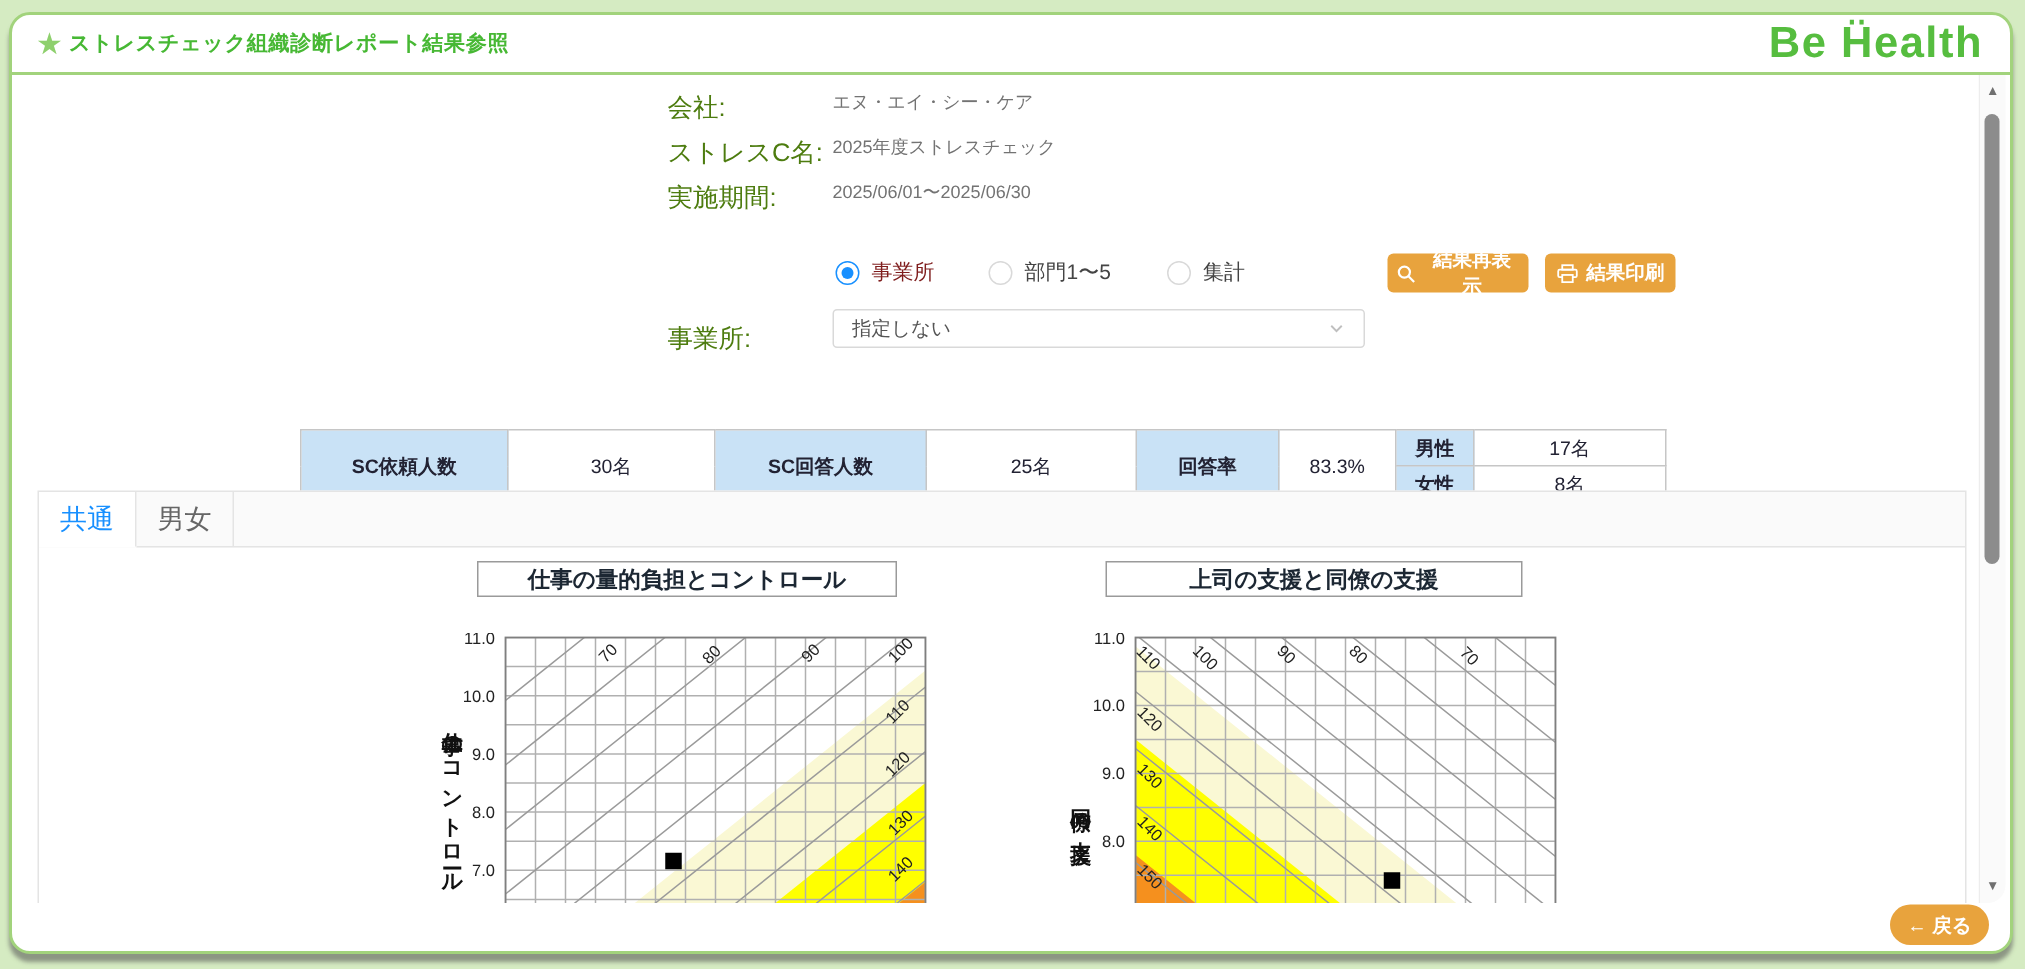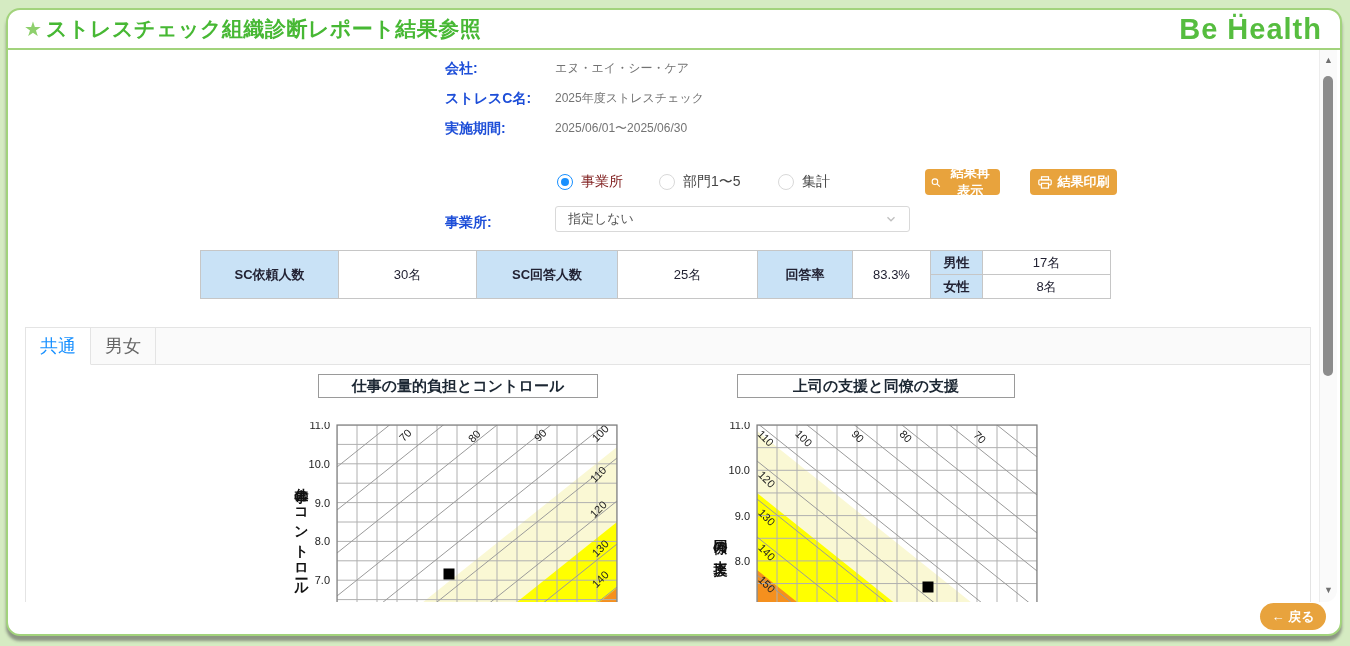--- a/index.html
+++ b/index.html
@@ -9,44 +9,44 @@
     font-family:"Liberation Sans","DejaVu Sans",sans-serif;
   }
   .frame{
     position:absolute;left:6px;top:8px;width:1332px;height:624px;
     background:#fff;border:2px solid #a2d37c;border-radius:14px;
     box-shadow:0 5px 3px rgba(80,80,80,.55);
   }
   
   .hdr{height:38px;display:flex;align-items:center;padding:0 18px 0 16px;}
   .hdr .star{color:#8ed06d;font-size:20px;margin-right:4px;}
-  .hdr .ttl{color:#47b834;font-weight:bold;font-size:21px;letter-spacing:.5px;}
+  .hdr .ttl{color:#47b834;font-weight:bold;font-size:14px;letter-spacing:.5px;}
   .hdr .logo{margin-left:auto;color:#56bd3f;font-weight:bold;font-size:29px;letter-spacing:1px;}
   .divider{border-top:2px solid #a2d37c;}
   
   .content{position:absolute;left:0;top:40px;width:1310px;height:552px;overflow:hidden;background:#fff;}
   .abs{position:absolute;}
-  .flabel{font-size:14px;font-weight:bold;color:#1d4ed8;}
+  .flabel{font-size:17px;font-weight:normal;color:#4d7c0f;}
   .fvalue{font-size:12px;color:#737373;}
   
   .radio-item{display:flex;align-items:center;gap:8px;}
   .rad{width:16px;height:16px;border-radius:50%;border:1px solid #d9d9d9;background:#fff;box-sizing:border-box;position:relative;}
   .rad.sel{border-color:#1890ff;}
   .rad.sel::after{content:"";position:absolute;left:3px;top:3px;width:8px;height:8px;border-radius:50%;background:#1890ff;}
   .rlabel{font-size:14px;color:#444;}
   .rlabel.on{color:#7f1d1d;}
   
   .obtn{background:#e8a33d;color:#fff;font-size:13px;font-weight:bold;border:none;border-radius:4px;
     display:flex;align-items:center;justify-content:center;gap:6px;cursor:pointer;}
   
   .select{box-sizing:border-box;border:1px solid #d9d9d9;border-radius:3px;background:#fff;
     display:flex;align-items:center;padding:0 12px;color:#555;font-size:13px;}
   .select .chev{margin-left:auto;}
   
-  table.stats{border-collapse:collapse;table-layout:fixed;}
+  table.stats{border-collapse:collapse;table-layout:fixed;margin-top:36px;}
   table.stats td{border:1px solid #c6c6c6;text-align:center;font-size:13px;color:#223;height:23px;padding:0;}
   table.stats td.h{background:#c9e2f6;font-weight:bold;}
   
   .panel{box-sizing:border-box;border:1px solid #e4e4e4;background:#fff;}
   .tabbar{height:36px;background:#fafafa;border-bottom:1px solid #e4e4e4;display:flex;}
   .tab{width:65px;display:flex;align-items:center;justify-content:center;font-size:18px;color:#666;
     border-right:1px solid #e4e4e4;cursor:pointer;box-sizing:border-box;}
   .tab.active{background:#fff;color:#1890ff;margin-bottom:-1px;border-bottom:1px solid #fff;}
   
   .ctitle{box-sizing:border-box;border:1px solid #9a9a9a;background:#fff;display:flex;align-items:center;justify-content:center;
@@ -87,21 +87,21 @@
     </div>
     <div class="abs radio-item" style="left:651px;top:123px">
       <span class="rad"></span>
       <span class="rlabel">部門1〜5</span>
     </div>
     <div class="abs radio-item" style="left:770px;top:123px">
       <span class="rad"></span>
       <span class="rlabel">集計</span>
     </div>
 
-    <button class="abs obtn" style="left:917px;top:119px;width:75px;height:26px">
+    <button class="abs obtn" style="left:917px;top:119px;width:94px;height:26px">
       <svg width="13" height="13" viewBox="0 0 14 14">
         <circle cx="5.8" cy="5.8" r="4.1" fill="none" stroke="#fff" stroke-width="1.6"></circle>
         <line x1="9" y1="9" x2="13" y2="13" stroke="#fff" stroke-width="1.6"></line>
       </svg>
       <span>結果再表示</span>
     </button>
     <button class="abs obtn" style="left:1022px;top:119px;width:87px;height:26px">
       <svg width="14" height="13" viewBox="0 0 14 13">
         <rect x="3.5" y="0.8" width="7" height="3" fill="none" stroke="#fff" stroke-width="1.2"></rect>
         <rect x="0.8" y="3.8" width="12.4" height="5" rx="1" fill="none" stroke="#fff" stroke-width="1.2"></rect>

